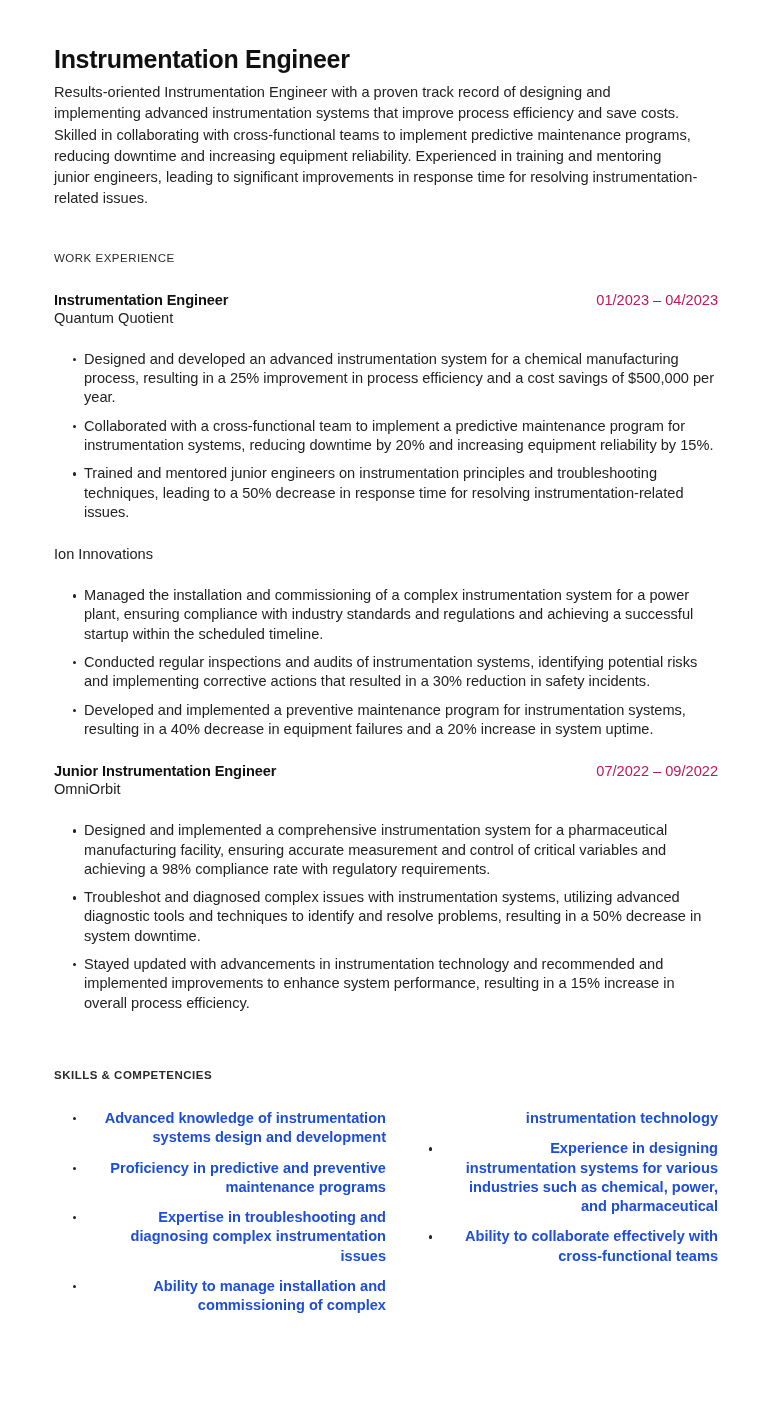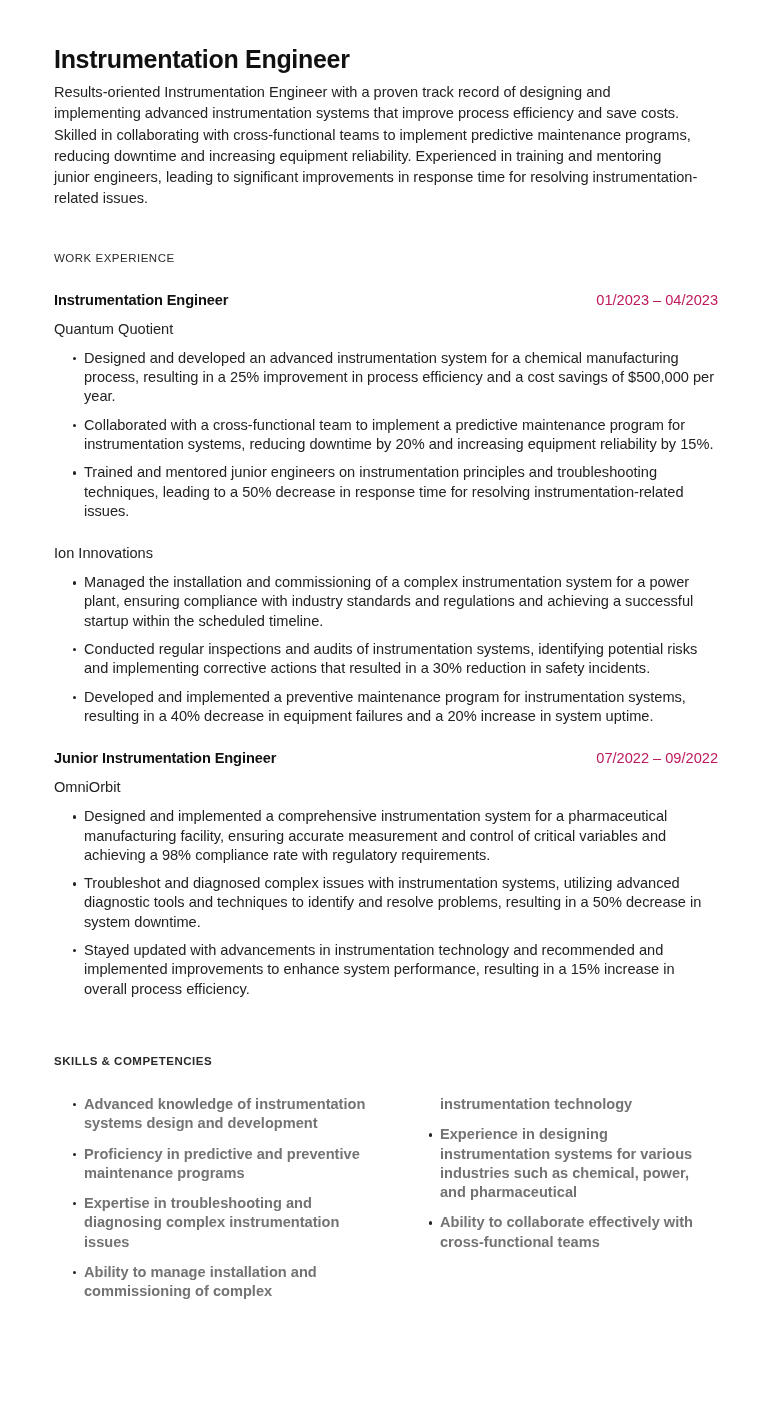--- a/index.html
+++ b/index.html
@@ -67,25 +67,25 @@
     letter-spacing: -0.1px;
   }
   .job-dates {
     font-size: 14.6px;
     color: #be185d;
     white-space: nowrap;
   }
   .job-company {
     font-size: 14.6px;
     color: #222222;
-    margin-top: 13px;
+    margin-top: 2px;
   }
   ul.bullets {
     list-style: none;
-    margin: 12px 0 0 0;
+    margin: 24px 0 0 0;
     padding: 0;
   }
   ul.bullets > li {
     position: relative;
     padding-left: 30px;
     margin-bottom: 9px;
     font-size: 14.6px;
     line-height: 19.3px;
     color: #222222;
   }
@@ -118,21 +118,22 @@
     list-style: none;
     margin: 0;
     padding: 0;
   }
   ul.skill-list > li {
     position: relative;
     padding-left: 30px;
     margin-bottom: 11px;
     font-size: 14.6px;
     line-height: 19.3px;
-    color: #737373;
+    color: #1d4ed8;
+    text-align: right;
   }
   ul.skill-list > li::before {
     content: "";
     position: absolute;
     left: 19px;
     top: 8px;
     width: 3.4px;
     height: 3.4px;
     border-radius: 50%;
     background: #222222;

